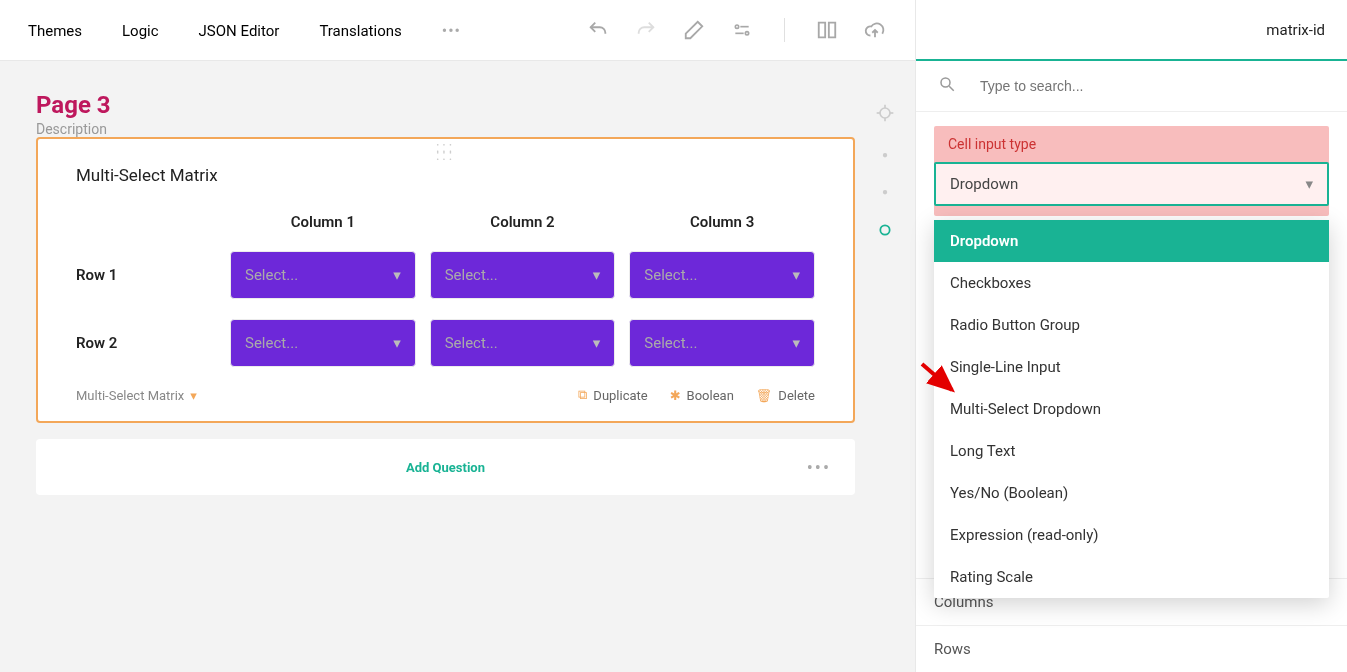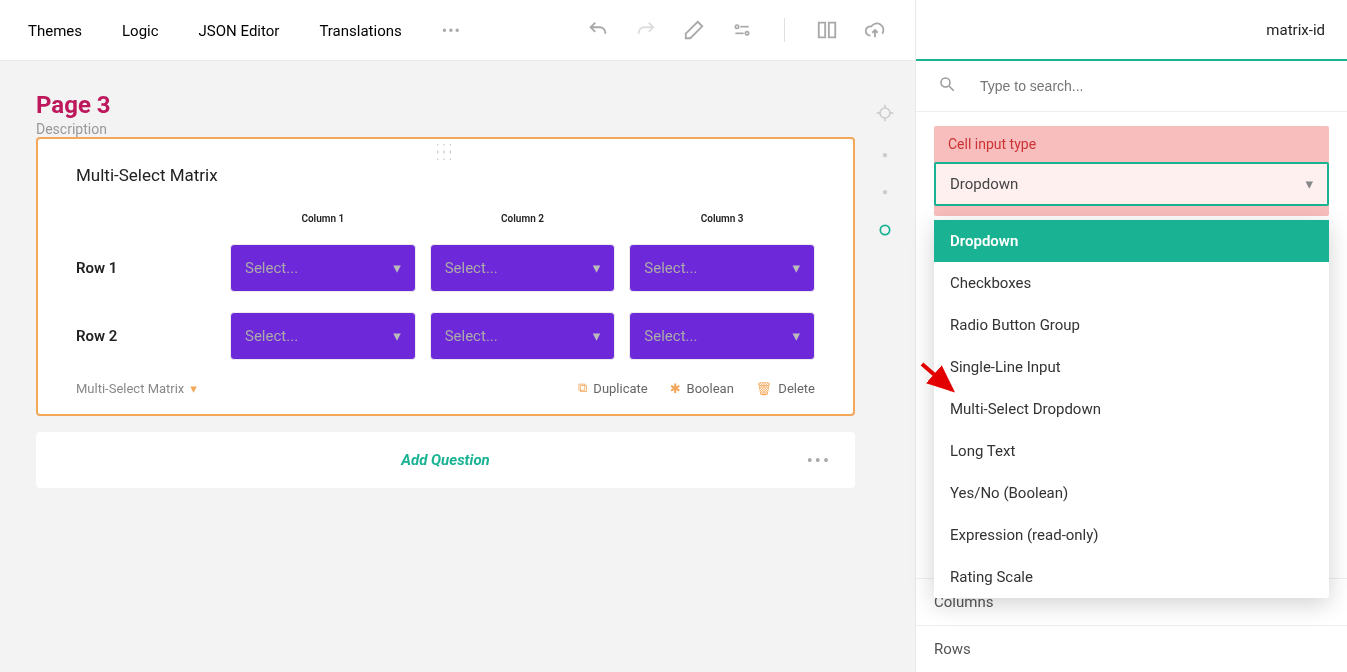--- a/index.html
+++ b/index.html
@@ -17,34 +17,34 @@
 
   .canvas-wrap { flex: 1; display: flex; background: #f3f3f3; padding: 30px 0 0 36px; overflow: hidden; }
   .canvas { flex: 1; max-width: 830px; }
   .page-title { font-size: 24px; font-weight: 700; color: #be185d; }
   .page-desc { font-size: 14px; color: #999; margin-top: 2px; }
 
   .question-card { border: 2px solid #f3a759; border-radius: 4px; background: #fff; padding: 12px 38px 18px; position: relative; }
   .drag-handle { position: absolute; top: 4px; left: 50%; transform: translateX(-50%); color: #ccc; font-size: 14px; letter-spacing: 3px; line-height: 8px; }
   .q-title { font-size: 17px; font-weight: 400; color: #222; margin: 14px 0 28px; }
   .matrix { display: grid; grid-template-columns: 140px 1fr 1fr 1fr; gap: 20px 14px; align-items: center; }
-  .col-head { font-weight: 600; font-size: 10px; text-align: center; color: #222;}
+  .col-head { font-weight: 600; font-size: 15px; text-align: center; color: #222;}
   .row-head { font-weight: 600; font-size: 15px; color: #222;}
   .cell-select { height: 48px; border: 1px solid #ececec; border-radius: 4px; background: #6d28d9; display: flex; align-items: center; justify-content: space-between; padding: 0 14px; color: #aaa; font-size: 15px; }
   .cell-select .chev { color: #bbb; }
 
   .q-footer { display: flex; align-items: center; justify-content: space-between; margin-top: 20px; }
   .q-type { display: flex; align-items: center; gap: 6px; color: #888; font-size: 13px; }
   .q-type .chev { color: #f3a759; }
   .q-actions { display: flex; gap: 22px; align-items: center; }
   .q-action { display: flex; align-items: center; gap: 6px; font-size: 13px; color: #666; cursor: pointer; }
   .q-action .ic { color: #f3a759; }
 
   .add-row { margin-top: 16px; background: #fff; height: 56px; border-radius: 4px; display: flex; align-items: center; justify-content: center; gap: 8px; position: relative; }
-  .add-row .lbl { color: #19b394; font-weight: 700; font-size: 15px; font-style: italic; }
+  .add-row .lbl { color: #19b394; font-weight: 700; font-size: 13px; }
   .add-row .dots3 { position: absolute; right: 24px; color: #aaa; font-size: 18px; letter-spacing: 2px; }
 
   .page-indicators { width: 60px; padding-top: 12px; display:flex; flex-direction:column; align-items:center; gap:26px; color: #ccc; }
   .page-indicators .sel { color: #19b394; }
   .page-indicators svg { display:block; }
 
   
   .right { width: 432px; border-left: 1px solid #e8e8e8; display:flex; flex-direction: column; position: relative; }
   .right-top { height: 61px; border-bottom: 2px solid #19b394; display: flex; align-items: center; justify-content: flex-end; padding: 0 22px; font-size: 15px; color: #222; }
   .search-row { padding: 14px 22px; display:flex; align-items:center; gap: 24px; border-bottom: 1px solid #eee; }

